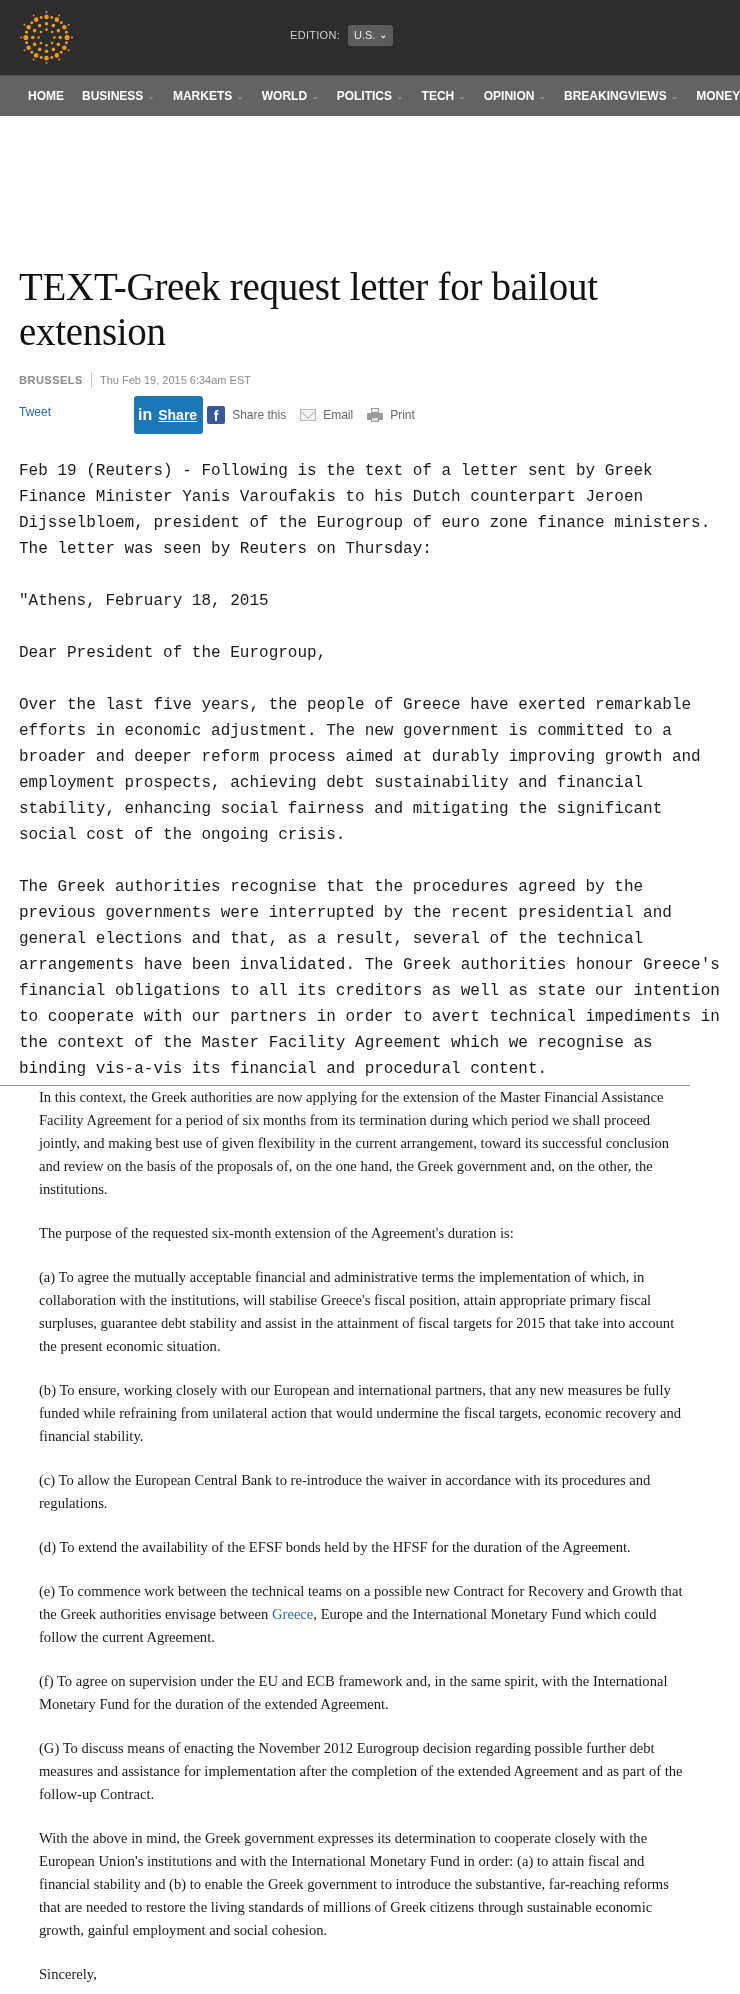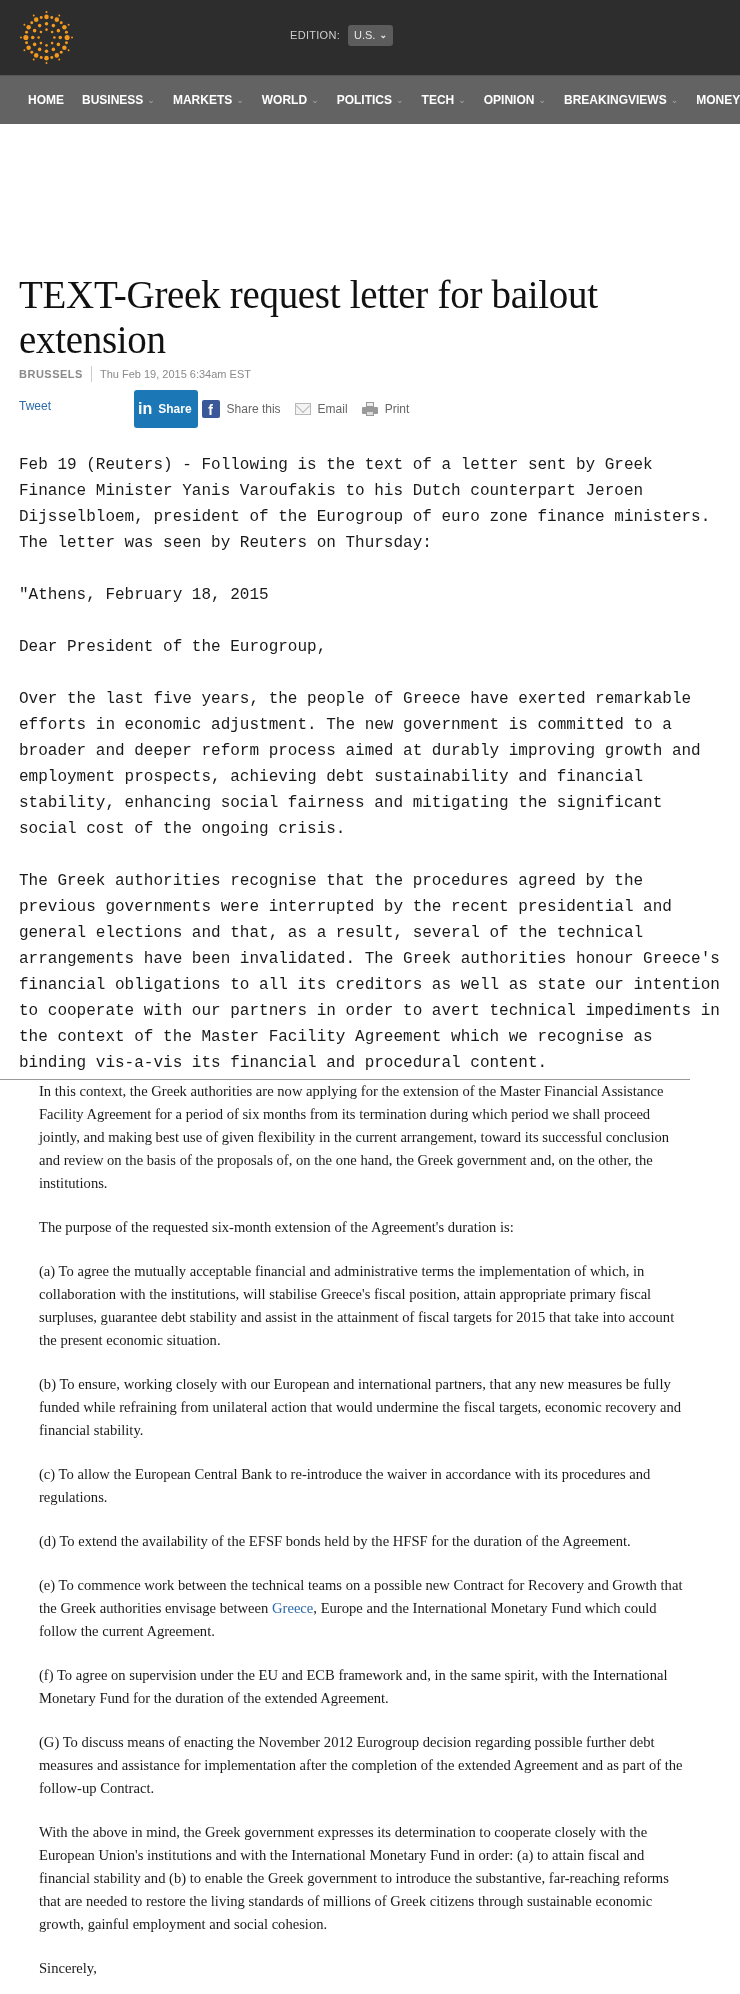--- a/index.html
+++ b/index.html
@@ -8,35 +8,35 @@
 
   
   .masthead { height: 75px; background: #2d2d2d; position: relative; }
   .logo-mark { position: absolute; left: 19px; top: 10px; width: 55px; height: 55px; }
   .logo-text { position: absolute; left: 90px; top: 12px; font-family: "Liberation Sans", sans-serif; font-weight: bold; font-size: 40px; color: #ffffff; letter-spacing: 0.5px; line-height: 46px; }
   .edition-label { position: absolute; left: 290px; top: 29px; font-family: "Liberation Sans", sans-serif; font-size: 11px; color: #cfcfcf; letter-spacing: 0.3px; }
   .edition-select { position: absolute; left: 348px; top: 25px; height: 21px; padding: 8px 6px; background: #5c5c5c; border-radius: 3px; font-family: "Liberation Sans", sans-serif; font-size: 11px; color: #e8e8e8; line-height: 21px; display: flex; align-items: center; gap: 4px; cursor: pointer; }
   .edition-select .chev { font-size: 9px; font-weight: bold; }
 
   
-  .navbar { height: 49px; background: #636363; border-top: 1px solid #555; display: flex; align-items: center; padding-left: 28px; white-space: nowrap; overflow: hidden; }
+  .navbar { height: 41px; background: #636363; border-top: 1px solid #555; display: flex; align-items: center; padding-left: 28px; white-space: nowrap; overflow: hidden; }
   .nav-item { font-family: "Liberation Sans", sans-serif; font-weight: bold; font-size: 12px; color: #ffffff; margin-right: 18px; display: flex; align-items: center; gap: 4px; cursor: pointer; }
   .nav-item .nav-chev { color: #a8a8a8; font-size: 9px; font-weight: normal; }
 
   
   .article { padding: 0 19px; }
   .headline { margin-top: 148px; font-family: "Liberation Serif", serif; font-weight: normal; font-size: 39px; line-height: 45px; color: #111; letter-spacing: -0.3px; }
-  .dateline { margin-top: 4px; display: flex; align-items: center; font-family: "Liberation Sans", sans-serif; font-size: 11px; color: #8a8a8a; }
+  .dateline { margin-top: 18px; display: flex; align-items: center; font-family: "Liberation Sans", sans-serif; font-size: 11px; color: #8a8a8a; }
   .dateline .loc { font-weight: bold; letter-spacing: 0.5px; color: #8a8a8a; }
   .dateline .sep { width: 1px; height: 16px; background: #ccc; margin: 0 8px; }
   .sharebar { margin-top: 14px; height: 26px; display: flex; align-items: center; font-family: "Liberation Sans", sans-serif; font-size: 12px; }
   .tweet { color: #2b6aa8; width: 115px; margin-top: -6px; cursor: pointer; }
   .li-btn { display: flex; align-items: center; background: #1b77b5; color: #fff; border-radius: 3px; height: 38px; padding: 0 6px 0 4px; font-weight: bold; cursor: pointer; }
   .li-btn .in { font-size: 16px; font-weight: bold; margin-right: 6px; }
-  .li-btn .lbl { font-size: 12px; }
+  .li-btn .lbl { font-size: 14px; text-decoration: underline; }
   .fb-icon { width: 18px; height: 18px; background: #3b5998; color: #fff; border-radius: 2px; font-weight: bold; font-size: 14px; display: flex; align-items: flex-end; justify-content: center; margin-left: 4px; cursor: pointer; }
   .share-text { color: #666; margin-left: 7px; cursor: pointer; }
   .email-icon { width: 16px; height: 12px; border: 1px solid #b8b8b8; margin-left: 14px; position: relative; background: #f4f4f4; }
   .email-icon::after { content: ""; position: absolute; left: 2px; top: -3px; width: 9px; height: 9px; border-right: 1px solid #b8b8b8; border-bottom: 1px solid #b8b8b8; transform: rotate(45deg); }
   .email-label { color: #666; margin-left: 7px; cursor: pointer; }
   .print-icon { width: 16px; height: 14px; margin-left: 14px; position: relative; }
   .print-icon .top { position: absolute; left: 4px; top: 0; width: 8px; height: 5px; border: 1px solid #999; background: #eee; }
   .print-icon .body { position: absolute; left: 0; top: 5px; width: 16px; height: 7px; background: #999; border-radius: 1px; }
   .print-icon .paper { position: absolute; left: 4px; top: 9px; width: 8px; height: 5px; background: #ddd; border: 1px solid #999; }
   .print-label { color: #666; margin-left: 7px; cursor: pointer; }

